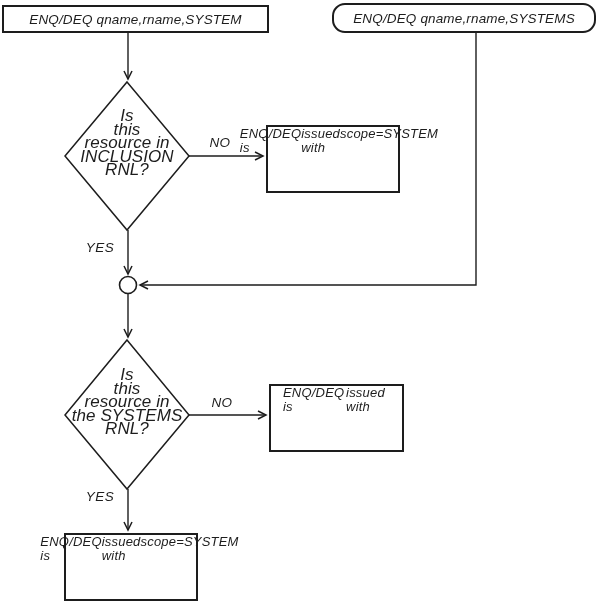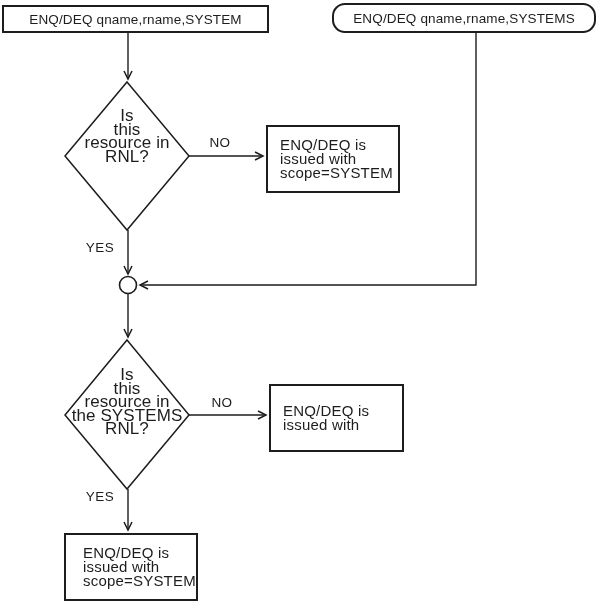--- a/index.html
+++ b/index.html
@@ -4,41 +4,41 @@
 <style>
   html, body { margin: 0; padding: 0; background: #ffffff; }
   .canvas {
     position: relative;
     width: 600px;
     height: 603px;
     background: #ffffff;
     font-family: "Liberation Sans", sans-serif;
     color: #1d1d1d;
     overflow: hidden;
+    font-style: italic;
   }
   .layer { position: absolute; top: 0; left: 0; }
   .node {
     position: absolute;
     box-sizing: border-box;
     border: 2px solid #1d1d1d;
     background: #ffffff;
   }
   .start-node {
     display: flex;
     align-items: center;
     justify-content: center;
     font-size: 13.5px;
     letter-spacing: 0.15px;
     white-space: nowrap;
   }
   .result-node {
     display: flex;
-    flex-direction: column;
     justify-content: center;
-    font-size: 15px;
+    font-size: 13px;
     line-height: 14px;
     letter-spacing: 0.2px;
   }
   .diamond-text {
     position: absolute;
     text-align: center;
     font-size: 17px;
     line-height: 13.5px;
     letter-spacing: 0.1px;
   }
@@ -88,20 +88,21 @@
   </div>
 
   <div class="node start-node" style="left:332px; top:3px; width:264px; height:30px;border-radius:13px;">
     <span>ENQ/DEQ qname,rname,SYSTEMS</span>
   </div>
 
   <div class="diamond-text" style="left:63px; top:109px; width:128px;">
     <div>Is</div>
     <div>this</div>
     <div>resource in</div>
+    <div>INCLUSION</div>
     <div>RNL?</div>
   </div>
 
   <div class="edge-label" style="left:201px; top:135px;">NO</div>
 
   <div class="node result-node" style="left:266px; top:125px; width:134px; height:68px; padding-left:12px;">
     <div>ENQ/DEQ is</div>
     <div>issued with</div>
     <div>scope=SYSTEM</div>
   </div>

